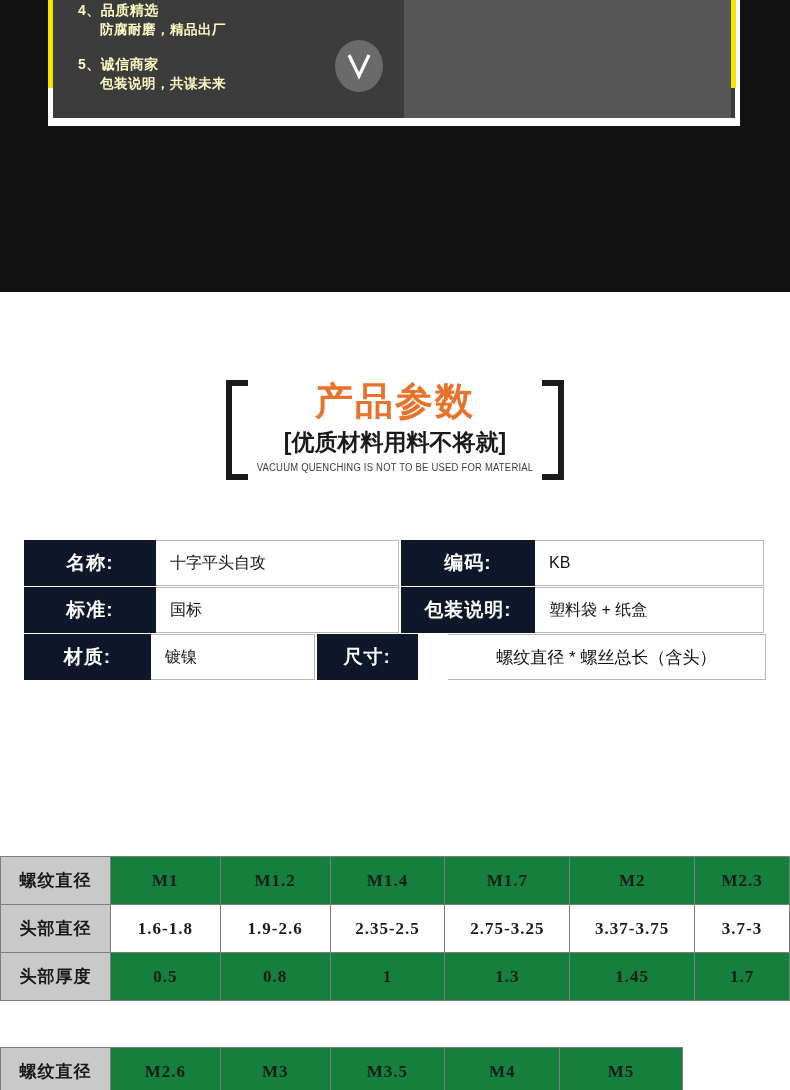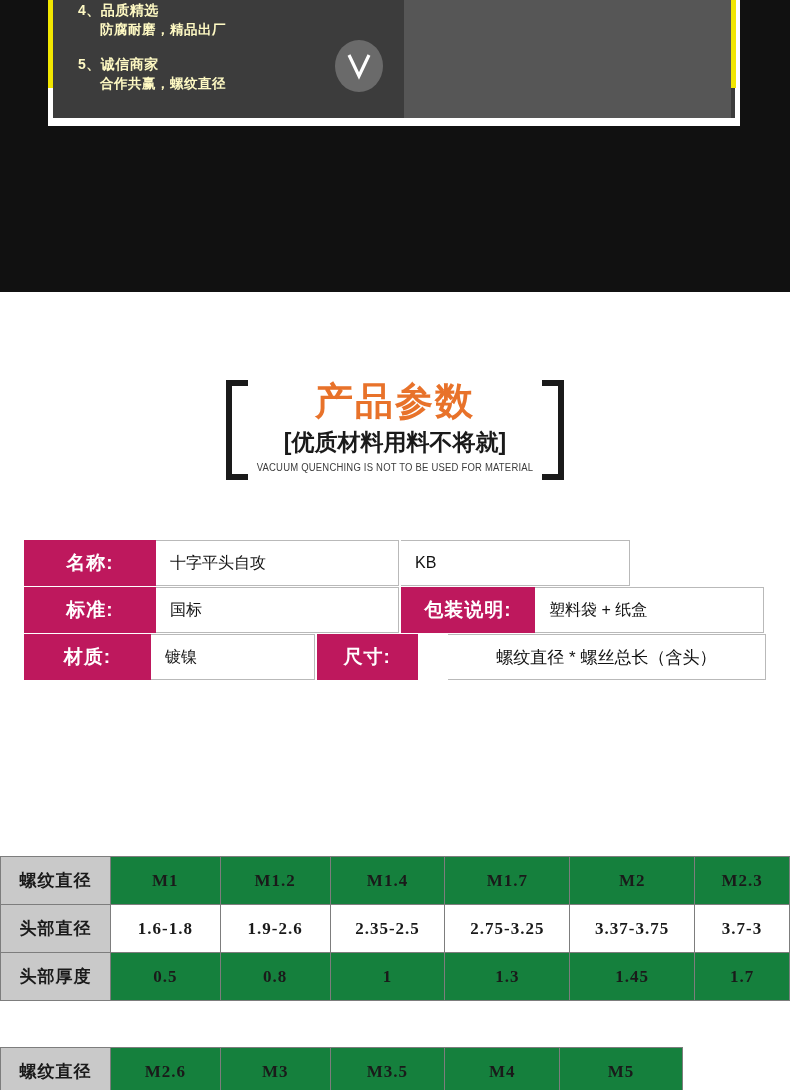--- a/index.html
+++ b/index.html
@@ -92,21 +92,21 @@
   }
 
   
   .spec {
     position: absolute; left: 24px; top: 540px;
     width: 742px;
   }
   .spec-row { display: flex; height: 46px; margin-bottom: 1px; }
   .spec-row .cellgap { width: 2px; background: #ffffff; }
   .lbl {
-    background: #be185d; color: #ffffff;
+    background: #0f172a; color: #ffffff;
     font-size: 19px; font-weight: bold;
     display: flex; align-items: center; justify-content: center;
     letter-spacing: 1px;
   }
   .val {
     background: #ffffff; color: #111111;
     font-size: 16px;
     display: flex; align-items: center;
     padding-left: 14px;
     border: 1px solid #b9b9b9;
@@ -174,21 +174,21 @@
     <div class="yellow-left"></div>
     <div class="yellow-right"></div>
 
     <div class="banner-text">
       <div class="pt-item">
         <div class="pt-title"><span>4、</span><span>品质精选</span></div>
         <div class="pt-sub">防腐耐磨，精品出厂</div>
       </div>
       <div class="pt-item">
         <div class="pt-title"><span>5、</span><span>诚信商家</span></div>
-        <div class="pt-sub">合作共赢，螺纹直径</div>
+        <div class="pt-sub">包装说明，共谋未来</div>
       </div>
     </div>
 
     <div class="vbtn">
       <svg width="26" height="30" viewBox="0 0 26 30" fill="none" aria-hidden="true">
         <path d="M3 4 L13 25 L23 4" stroke="#ffffff" stroke-width="3.2" fill="none" stroke-linecap="butt"></path>
       </svg>
     </div>
   </div>
 
@@ -198,20 +198,21 @@
     <div class="title-main">产品参数</div>
     <div class="title-sub">[优质材料用料不将就]</div>
     <div class="title-en">VACUUM QUENCHING IS NOT TO BE USED FOR MATERIAL</div>
   </div>
 
   <div class="spec">
     <div class="spec-row">
       <div class="lbl w-lbl-a">名称:</div>
       <div class="val w-val-a">十字平头自攻</div>
       <div class="cellgap"></div>
+      <div class="lbl w-lbl-b">编码:</div>
       <div class="val w-val-b">KB</div>
     </div>
 
     <div class="spec-row">
       <div class="lbl w-lbl-a">标准:</div>
       <div class="val w-val-a">国标</div>
       <div class="cellgap"></div>
       <div class="lbl w-lbl-b">包装说明:</div>
       <div class="val w-val-b">塑料袋 + 纸盒</div>
     </div>

